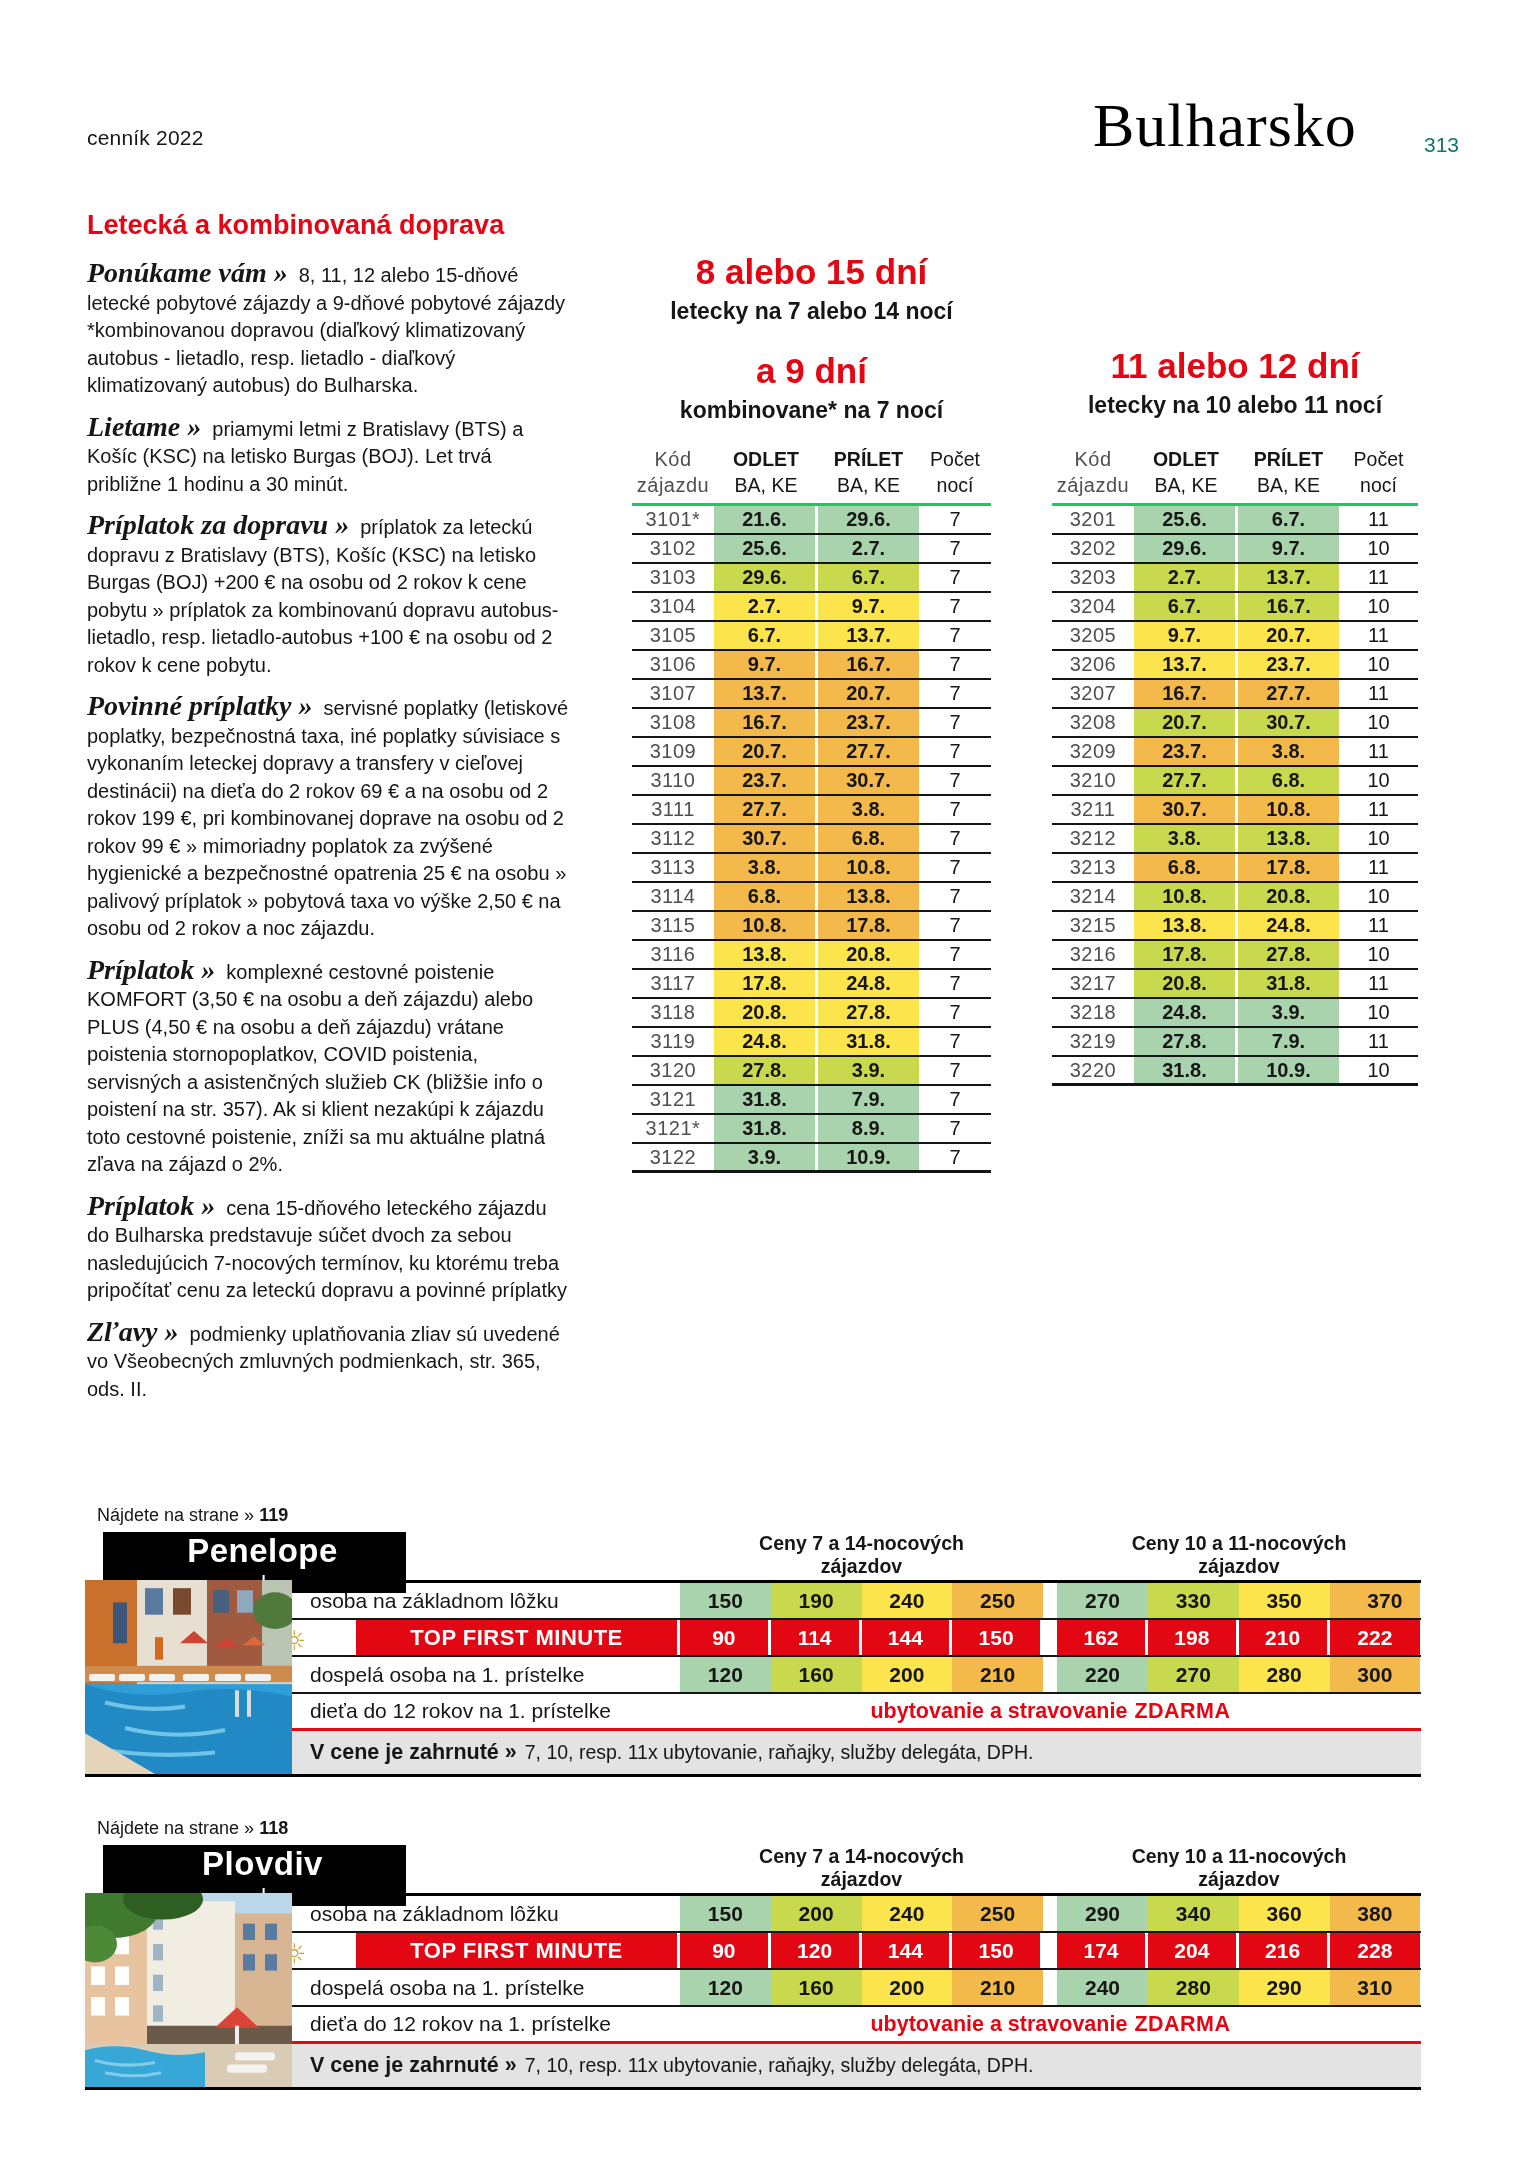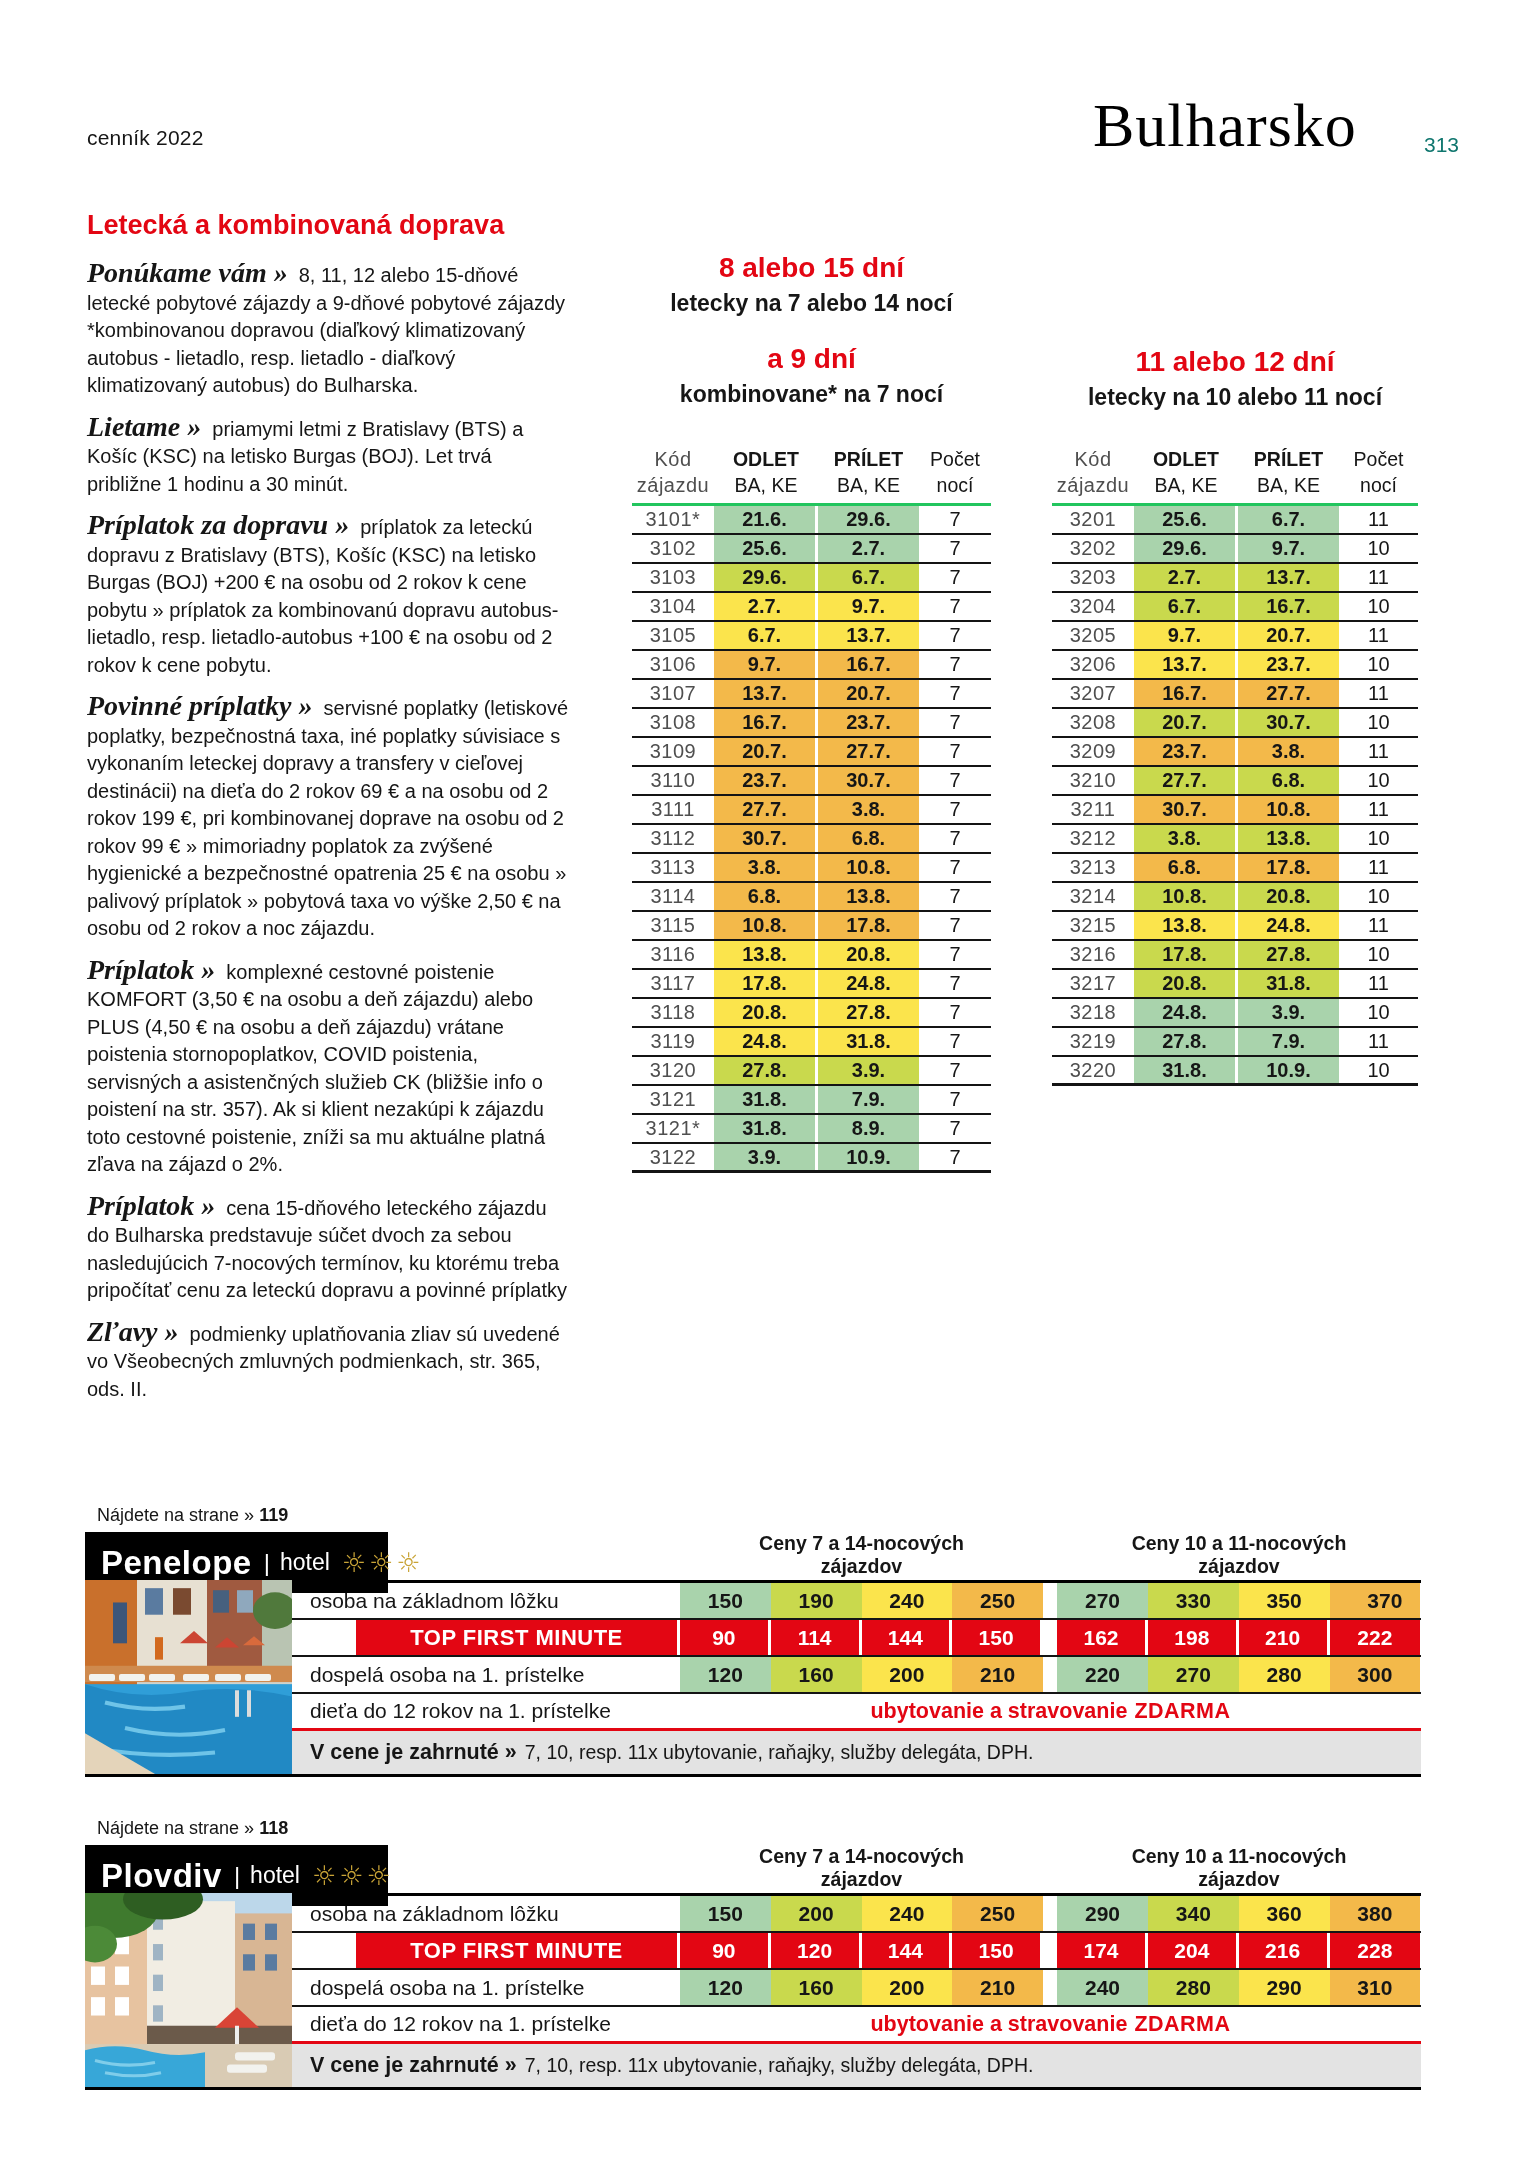--- a/index.html
+++ b/index.html
@@ -32,21 +32,21 @@
   .lead {
     font-family:"Liberation Serif", serif;
     font-style:italic; font-weight:700;
     font-size:28px; line-height:27px; padding-right:4px;
   }
 
   
   .tbl-titles { text-align:center; }
   #mid-titles { left:632px; top:252px; width:359px; }
   #right-titles { left:1052px; top:346px; width:366px; }
-  .t-red { font-size:28px; font-weight:700; color:#e30613; }
+  .t-red { font-size:35px; font-weight:700; color:#e30613; }
   .t-sub { font-size:23px; font-weight:700; margin-top:6px; }
   .mt2 { margin-top:26px; }
 
   
   .ftable { font-size:20px; }
   #mid-table  { left:632px;  top:440px; width:359px; }
   #right-table{ left:1052px; top:440px; width:366px; }
   .fhead { display:flex; padding:6px 0 5px; border-bottom:3px solid #22c55e; }
   .fh { text-align:center; font-size:19.5px; line-height:26px; }
   .fh-bold { font-weight:400; }
@@ -59,23 +59,23 @@
   .frows .frow:last-child { border-bottom-width:3px; }
 
   
   .hotel-card { left:85px; width:1336px; position:absolute; }
   #hotel-0 { top:1532px; }
   #hotel-1 { top:1845px; }
   .page-ref { position:absolute; top:-27px; left:12px; font-size:18px; }
   .page-ref b { font-weight:700; }
   .card-head { position:relative; height:48px; }
   .title-bar {
-    position:absolute; left:0; top:0; width:303px; height:61px;
+    position:absolute; left:18px; top:0; width:303px; height:61px;
     background:#000; color:#fff;
-    display:flex; align-items:center; padding-left:16px;
+    display:flex; align-items:center; padding-left:16px;flex-direction:column;
   }
   .hotel-name { font-size:33px; font-weight:700; letter-spacing:.5px; }
   .bar-sep { font-size:24px; font-weight:300; margin:0 10px 0 12px; color:#fff; }
   .hotel-type { font-size:23px; }
   .stars { font-family:"DejaVu Sans", sans-serif; color:#c9a437; font-size:27px;
            margin-left:12px; letter-spacing:3px; font-weight:700; }
   .group-header { position:absolute; top:0; text-align:center; font-size:19.5px;
                   font-weight:700; line-height:23px; }
   .gh1 { left:595px; width:363px; }
   .gh2 { left:972px; width:364px; }

